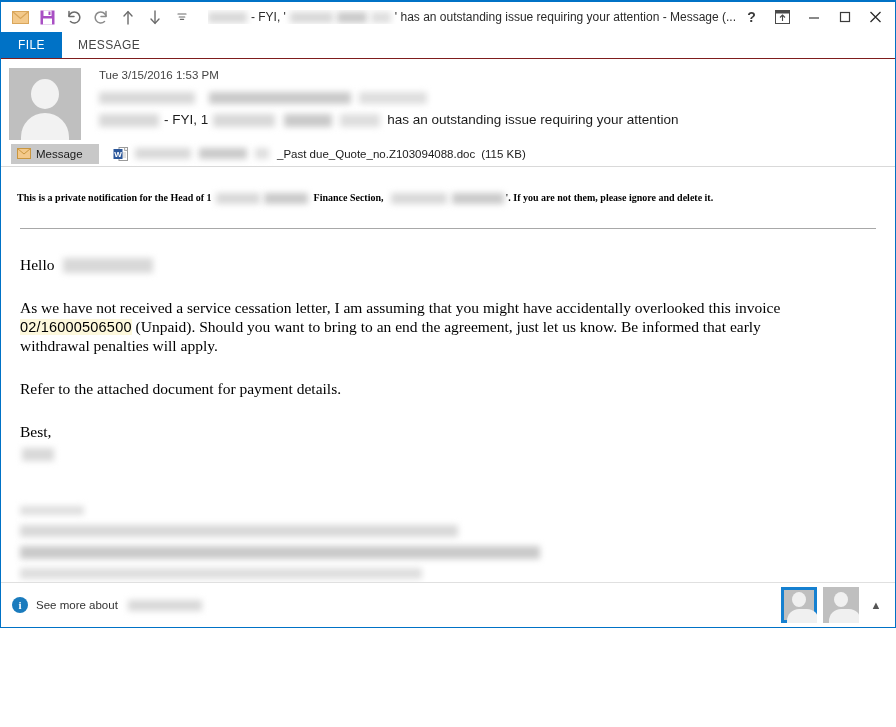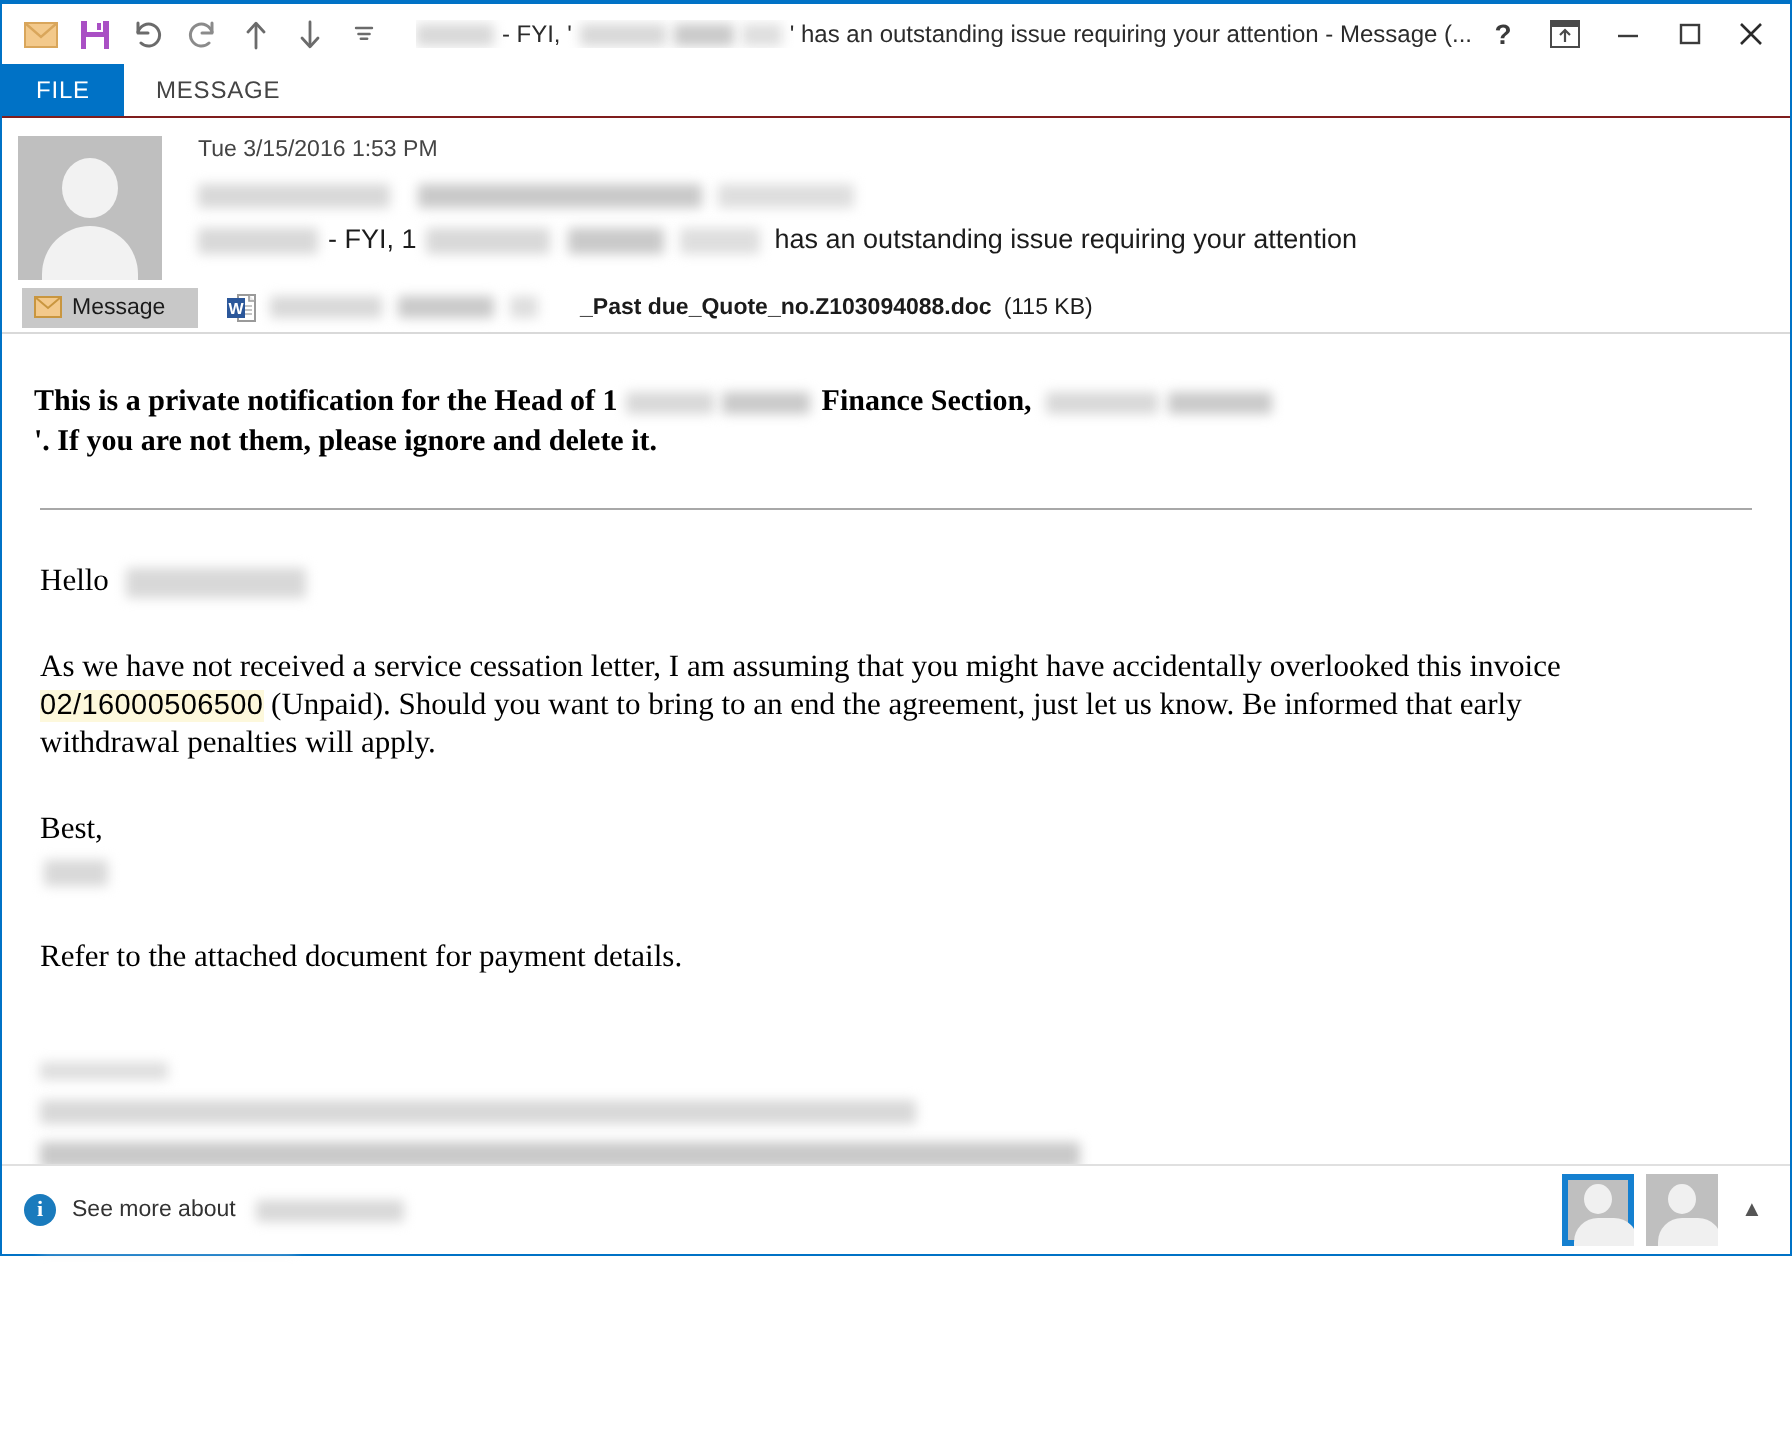--- a/index.html
+++ b/index.html
@@ -210,21 +210,21 @@
   
   .body {
     padding: 0 16px;
     position: relative;
     height: 478px;
     overflow: hidden;
   }
   .notice {
     font-family: "Liberation Serif", serif;
     font-weight: bold;
-    font-size: 15px;
+    font-size: 10px;
     color: #000;
     padding-top: 25px;
     display: flex;
     align-items: center;
     flex-wrap: wrap;
     gap: 2px;
     line-height: 1.2;
   }
   hr.rule {
     border: none;
@@ -477,21 +477,21 @@
         <path d="M11.5 1.5 L11.5 4.5 L14.5 4.5" fill="#e8e8e8" stroke="#9a9a9a" stroke-width="0.8"></path>
         <line x1="7.5" y1="7" x2="13" y2="7" stroke="#b5b5b5" stroke-width="0.8"></line>
         <line x1="7.5" y1="9" x2="13" y2="9" stroke="#b5b5b5" stroke-width="0.8"></line>
         <line x1="7.5" y1="11" x2="13" y2="11" stroke="#b5b5b5" stroke-width="0.8"></line>
         <rect x="0.5" y="3" width="9" height="10" fill="#2B579A"></rect>
         <text x="5" y="10.8" font-family="Liberation Sans, sans-serif" font-size="8" font-weight="bold" fill="#ffffff" text-anchor="middle">W</text>
       </svg>
       <span class="redact" style="width:56px;height:11px;"></span>
       <span class="redact dark" style="width:48px;height:11px;margin-left:2px;"></span>
       <span class="redact light" style="width:14px;height:11px;margin-left:2px;"></span>
-      <span style="margin-left:15px;font-weight:bold;">_Past due_Quote_no.Z103094088.doc</span>
+      <span style="margin-left:2px;">_Past due_Quote_no.Z103094088.doc</span>
       <span>(115 KB)</span>
     </div>
   </div>
 
   <div class="body">
 
     <div class="notice">
       <span>This is a private notification for the Head of 1</span>
       <span class="redact" style="width:44px;height:11px;margin:0 2px;"></span>
       <span class="redact dark" style="width:44px;height:11px;margin-right:4px;"></span>
@@ -507,28 +507,28 @@
       <span>Hello</span>
       <span class="redact" style="width:90px;height:15px;margin-left:4px;"></span>
     </div>
 
     <div class="para wide">
       <span>As we have not received a service cessation letter, I am assuming that you might have accidentally overlooked this invoice</span>
       <span class="invoice-hl">02/16000506500</span>
       <span>(Unpaid). Should you want to bring to an end the agreement, just let us know. Be informed that early withdrawal penalties will apply.</span>
     </div>
 
+    <div class="para">Refer to the attached document for payment details.</div>
+
     <div class="para">
       <span>Best,</span>
       <div class="sig-name">
         <span class="redact" style="width:32px;height:13px;"></span>
       </div>
     </div>
-
-    <div class="para">Refer to the attached document for payment details.</div>
 
     <div class="sig-block">
       <div class="sig-row">
         <span class="redact light" style="width:64px;height:9px;"></span>
       </div>
       <div class="sig-row">
         <span class="redact" style="width:438px;height:12px;"></span>
       </div>
       <div class="sig-row">
         <span class="redact dark" style="width:520px;height:13px;"></span>

